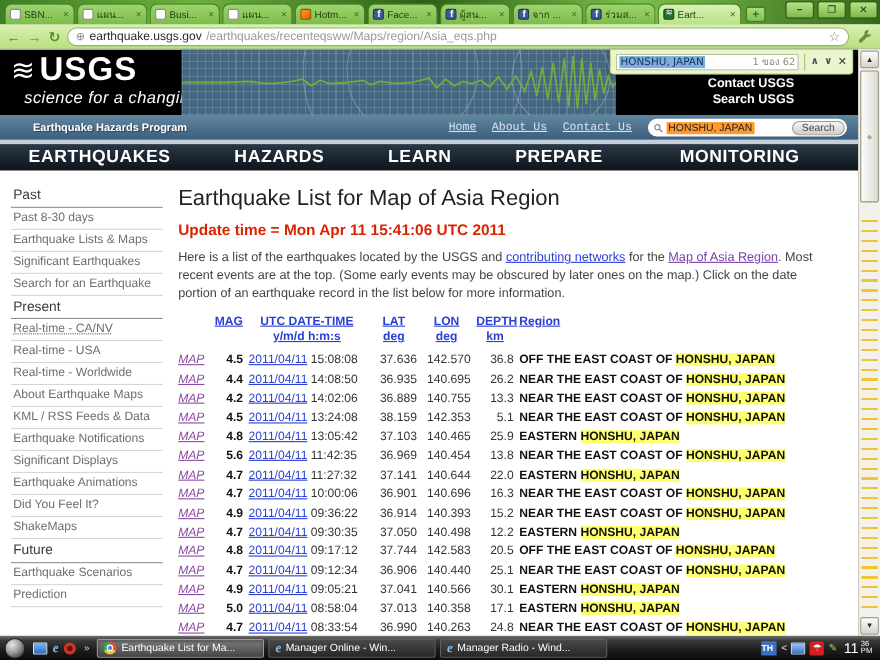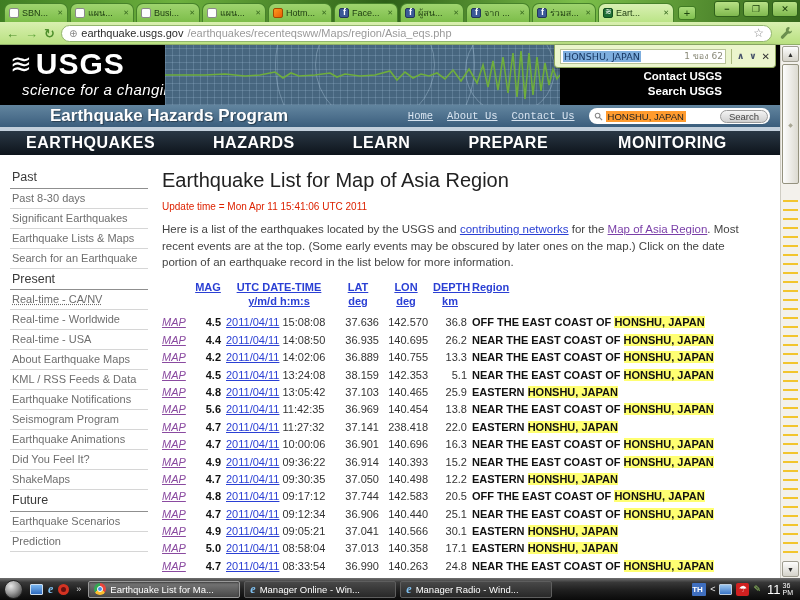--- a/index.html
+++ b/index.html
@@ -70,21 +70,21 @@
   .seismo { position:absolute; left:165px; top:0; width:395px; height:60px; background:#47667f; overflow:hidden;
       background-image:
         repeating-linear-gradient(0deg, rgba(170,200,225,.22) 0 1px, transparent 1px 7px),
         repeating-linear-gradient(90deg, rgba(170,200,225,.22) 0 1px, transparent 1px 7px); }
   .seismo .circ { position:absolute; border:1px solid rgba(190,215,235,.35); border-radius:50%; }
   .seismo svg { position:absolute; left:0; top:0; }
   .hdr-links { position:absolute; right:58px; top:24px; text-align:right; }
   .hdr-link { display:block; color:#fff; font-weight:bold; font-size:11.5px; line-height:15px; text-decoration:none; }
 
   .progbar { height:22px; background:linear-gradient(#62859f,#3b5e7d); display:flex; align-items:center; position:relative; }
-  .prog-title { margin-left:50px; color:#fff; font-weight:bold; font-size:17px; text-shadow:1px 1px 1px rgba(0,0,0,.4); }
+  .prog-title { margin-left:30px; color:#fff; font-weight:bold; font-size:10px; text-shadow:1px 1px 1px rgba(0,0,0,.4); }
   .prog-right { margin-left:auto; display:flex; align-items:center; gap:14px; margin-right:10px; }
   .prog-link { color:#d8e4f0; font-size:10.5px;font-family:Liberation Mono, monospace; }
   .sitesearch { height:16px; background:#fff; border-radius:8px; display:flex; align-items:center; padding:0 2px 0 5px; gap:3px; }
   .mag-ic svg { width:9px; height:9px; display:block; }
   .sitesearch-val { font-size:9.5px; color:#222; background:#ff9b2e; padding:0 2px; white-space:nowrap; }
   .sitesearch-pad { width:28px; }
   .search-btn { height:13px; background:linear-gradient(#f4f4f4,#cfcfcf); border:1px solid #9a9a9a; border-radius:7px;
       font-size:9.5px; color:#444; padding:0 8px; line-height:11px; }
 
   .strip { height:4px; background:#c3d0dc; }
@@ -95,21 +95,21 @@
 
   .content { display:flex; height:423px; }
   .sidebar { width:148px; flex-shrink:0; padding:12px 0 0 10px; }
   .sidebar ul { list-style:none; }
   .sidebar li { font-size:11px; color:#6e6e6e; padding:3px 2px; border-bottom:1px solid #d6d6d6; line-height:1.18; }
   .sidebar li.header { font-size:12.5px; color:#3a3a3a; border-bottom:1px solid #8f8f8f; }
   .sidebar li.dotted { text-decoration:underline dotted; }
 
   .main { flex:1; padding:14px 8px 0 14px; overflow:hidden; }
   .page-title { font-size:20px; color:#222; font-weight:normal; margin-bottom:9px; }
-  .update { font-size:10px; color:#dd2200; margin-bottom:9px; }
+  .update { font-size:14px; color:#dd2200; margin-bottom:9px;font-weight:bold; }
   .intro { font-size:11.5px; color:#444; line-height:1.45; max-width:600px; margin-bottom:10px; }
   .lnk-blue { color:#2a3fd4; text-decoration:underline; }
   .lnk-purple { color:#7a3fa8; text-decoration:underline; }
 
   .eqtable { font-size:11px; }
   .eqrow { display:grid; grid-template-columns:28px 26px 106px 42px 44px 34px 1fr; column-gap:5px;
       align-items:baseline; height:17.4px; white-space:nowrap; }
   .eqhead { height:auto; margin-bottom:2px; }
   .th { color:#2a3fd4; font-weight:bold; text-decoration:underline; text-align:center; }
   .th.region-h { text-align:left; }
@@ -320,31 +320,31 @@
           <span class="mainnav-item">PREPARE</span>
           <span class="mainnav-item">MONITORING</span>
           <span class="mainnav-item">RESEARCH</span>
       </div>
 
       <div class="content">
         <div class="sidebar">
           <ul>
             <li class="header">Past</li>
               <li>Past 8-30 days</li>
+              <li>Earthquake Lists &amp; Maps</li>
               <li>Significant Earthquakes</li>
-              <li>Earthquake Lists &amp; Maps</li>
               <li>Search for an Earthquake</li>
               <li class="header">Present</li>
               <li class="dotted">Real-time - CA/NV</li>
+              <li>Real-time - USA</li>
               <li>Real-time - Worldwide</li>
-              <li>Real-time - USA</li>
               <li>About Earthquake Maps</li>
               <li>KML / RSS Feeds &amp; Data</li>
               <li>Earthquake Notifications</li>
-              <li>Seismogram Program</li>
+              <li>Significant Displays</li>
               <li>Earthquake Animations</li>
               <li>Did You Feel It?</li>
               <li>ShakeMaps</li>
               <li class="header">Future</li>
               <li>Earthquake Scenarios</li>
               <li>Prediction</li>
           </ul>
         </div>
 
         <div class="main">
@@ -431,21 +431,21 @@
                   <span class="num">140.454</span>
                   <span class="num">13.8</span>
                   <span class="region"><span>NEAR THE EAST COAST OF </span><span class="hl">HONSHU, JAPAN</span></span>
                 </div>
 
                 <div class="eqrow">
                   <a href="#" class="map-link">MAP</a>
                   <span class="mag">4.7</span>
                   <span class="dt"><a href="#" class="d">2011/04/11</a> <span class="t">11:27:32</span></span>
                   <span class="num">37.141</span>
-                  <span class="num">238.418</span>
+                  <span class="num">140.644</span>
                   <span class="num">22.0</span>
                   <span class="region"><span>EASTERN </span><span class="hl">HONSHU, JAPAN</span></span>
                 </div>
 
                 <div class="eqrow">
                   <a href="#" class="map-link">MAP</a>
                   <span class="mag">4.7</span>
                   <span class="dt"><a href="#" class="d">2011/04/11</a> <span class="t">10:00:06</span></span>
                   <span class="num">36.901</span>
                   <span class="num">140.696</span>

